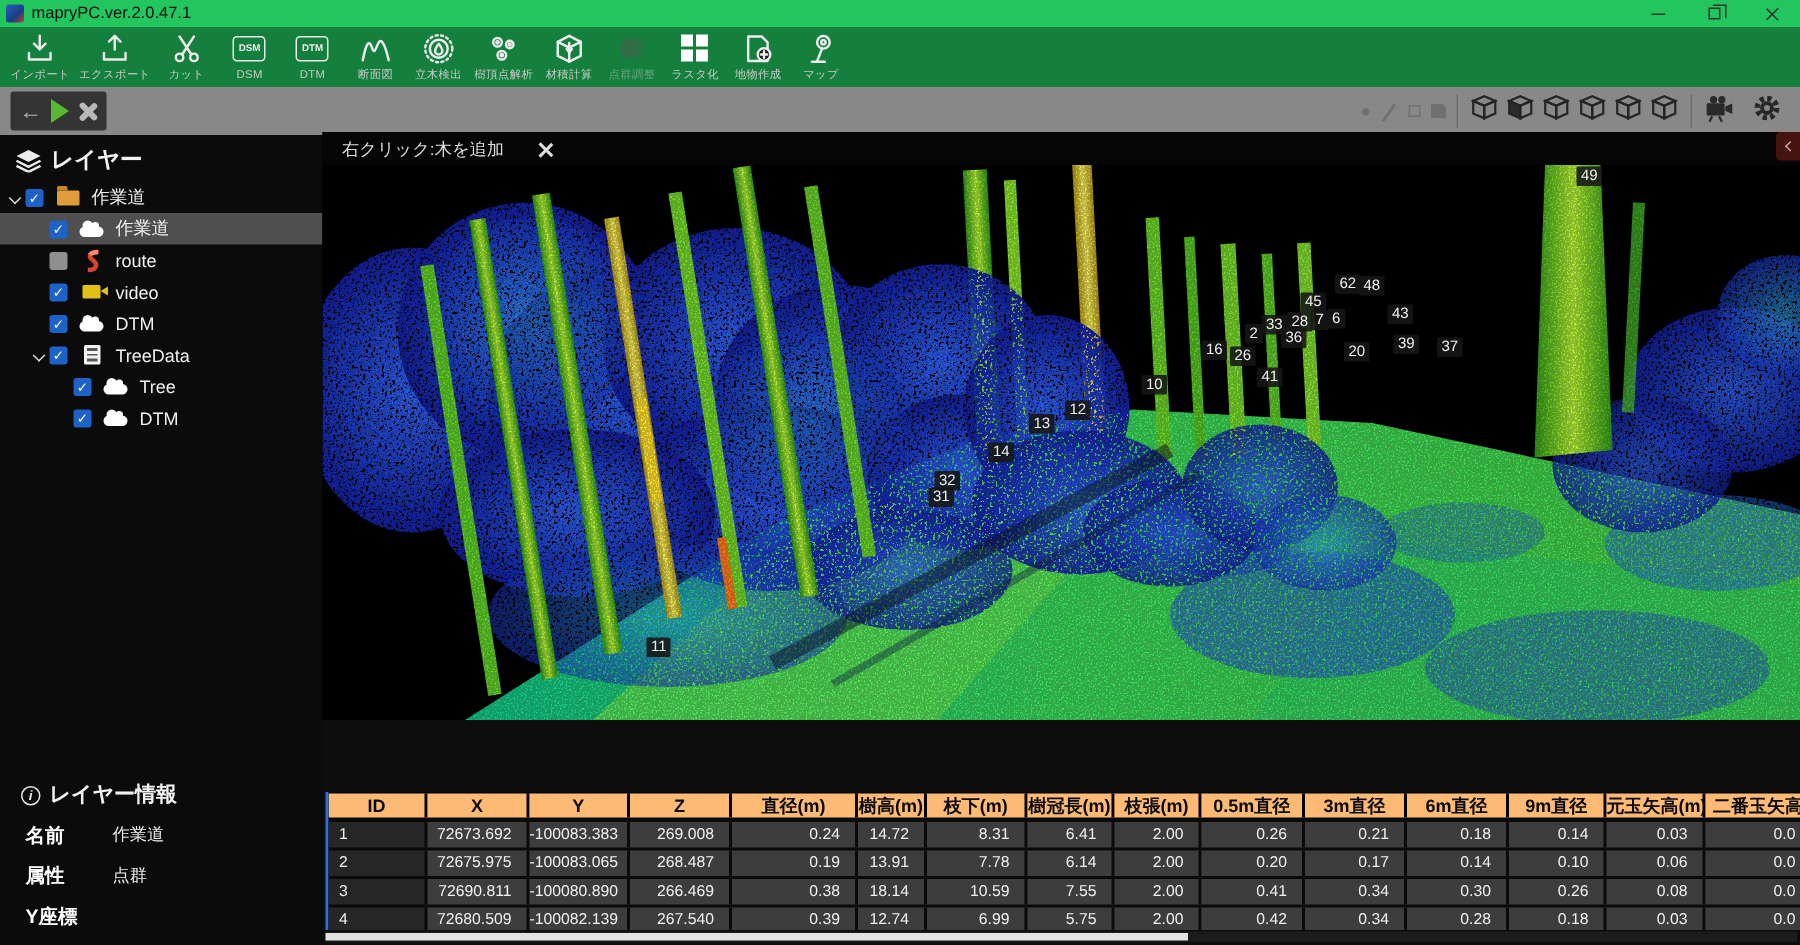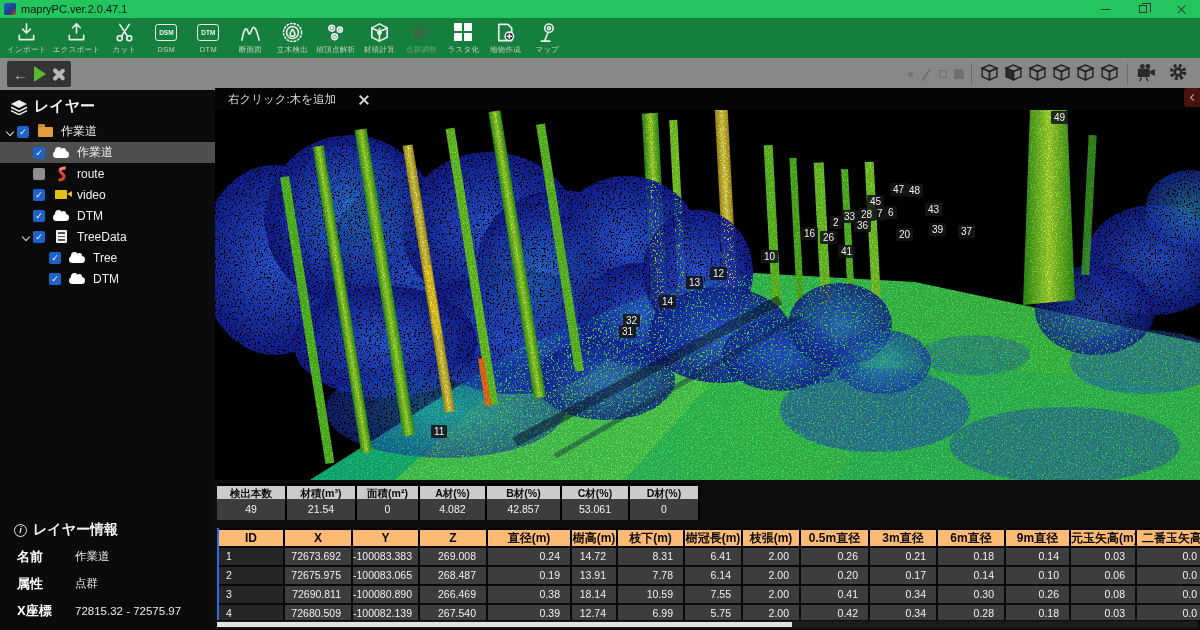--- a/index.html
+++ b/index.html
@@ -460,24 +460,20 @@
       </div>
       <div>
 
       <div class="ifrow">
             <span class="ilab">名前</span>
             <span class="ival">作業道</span>
           </div>
           <div class="ifrow">
             <span class="ilab">属性</span>
             <span class="ival">点群</span>
-          </div>
-          <div class="ifrow">
-            <span class="ilab">X座標</span>
-            <span class="ival">72815.32 - 72575.97</span>
           </div>
           <div class="ifrow">
             <span class="ilab">Y座標</span>
 
           </div>
         </div>
 
     </div>
   </div>
 
@@ -599,21 +595,21 @@
         </g>
 
         <path d="M300 332 L565 190" stroke="#0a1430" stroke-width="10" opacity=".5" fill="none"></path>
         <path d="M340 346 L585 206" stroke="#0f2050" stroke-width="5" opacity=".4" fill="none"></path>
 
         <rect x="0" y="0" width="985" height="370" filter="url(#darknoise)" opacity=".22"></rect>
       </svg>
       <div>
 
       <div class="tlabel" style="left: 836px; top: 1px;">49</div>
-          <div class="tlabel" style="left: 675px; top: 73px;">47</div>
+          <div class="tlabel" style="left: 675px; top: 73px;">62</div>
           <div class="tlabel" style="left: 691px; top: 74px;">48</div>
           <div class="tlabel" style="left: 652px; top: 85px;">45</div>
           <div class="tlabel" style="left: 710px; top: 93px;">43</div>
           <div class="tlabel" style="left: 643px; top: 98px;">28</div>
           <div class="tlabel" style="left: 659px; top: 97px;">7</div>
           <div class="tlabel" style="left: 670px; top: 96px;">6</div>
           <div class="tlabel" style="left: 626px; top: 100px;">33</div>
           <div class="tlabel" style="left: 615px; top: 106px;">2</div>
           <div class="tlabel" style="left: 639px; top: 109px;">36</div>
           <div class="tlabel" style="left: 714px; top: 113px;">39</div>
@@ -625,24 +621,20 @@
           <div class="tlabel" style="left: 546px; top: 140px;">10</div>
           <div class="tlabel" style="left: 495px; top: 157px;">12</div>
           <div class="tlabel" style="left: 471px; top: 166px;">13</div>
           <div class="tlabel" style="left: 444px; top: 185px;">14</div>
           <div class="tlabel" style="left: 408px; top: 204px;">32</div>
           <div class="tlabel" style="left: 404px; top: 215px;">31</div>
           <div class="tlabel" style="left: 216px; top: 315px;">11</div>
         </div>
     </div>
 
-    <div class="summary">
-      <div class="srowh"><div class="cell s0">検出本数</div><div class="cell s1">材積(m³)</div><div class="cell s2">面積(m²)</div><div class="cell s3">A材(%)</div><div class="cell s4">B材(%)</div><div class="cell s5">C材(%)</div><div class="cell s6">D材(%)</div></div>
-      <div class="srowv"><div class="cell s0">49</div><div class="cell s1">21.54</div><div class="cell s2">0</div><div class="cell s3">4.082</div><div class="cell s4">42.857</div><div class="cell s5">53.061</div><div class="cell s6">0</div></div>
-    </div>
 
     <div class="ttable">
       <div class="trowh"><div class="cell c0">ID</div><div class="cell c1">X</div><div class="cell c2">Y</div><div class="cell c3">Z</div><div class="cell c4">直径(m)</div><div class="cell c5">樹高(m)</div><div class="cell c6">枝下(m)</div><div class="cell c7">樹冠長(m)</div><div class="cell c8">枝張(m)</div><div class="cell c9">0.5m直径</div><div class="cell c10">3m直径</div><div class="cell c11">6m直径</div><div class="cell c12">9m直径</div><div class="cell c13">元玉矢高(m)</div><div class="cell c14">二番玉矢高</div></div>
       <div>
 
       <div class="trow"><div class="cell c0">1</div><div class="cell c1">72673.692</div><div class="cell c2">-100083.383</div><div class="cell c3">269.008</div><div class="cell c4">0.24</div><div class="cell c5">14.72</div><div class="cell c6">8.31</div><div class="cell c7">6.41</div><div class="cell c8">2.00</div><div class="cell c9">0.26</div><div class="cell c10">0.21</div><div class="cell c11">0.18</div><div class="cell c12">0.14</div><div class="cell c13">0.03</div><div class="cell c14">0.0</div></div>
           <div class="trow"><div class="cell c0">2</div><div class="cell c1">72675.975</div><div class="cell c2">-100083.065</div><div class="cell c3">268.487</div><div class="cell c4">0.19</div><div class="cell c5">13.91</div><div class="cell c6">7.78</div><div class="cell c7">6.14</div><div class="cell c8">2.00</div><div class="cell c9">0.20</div><div class="cell c10">0.17</div><div class="cell c11">0.14</div><div class="cell c12">0.10</div><div class="cell c13">0.06</div><div class="cell c14">0.0</div></div>
           <div class="trow"><div class="cell c0">3</div><div class="cell c1">72690.811</div><div class="cell c2">-100080.890</div><div class="cell c3">266.469</div><div class="cell c4">0.38</div><div class="cell c5">18.14</div><div class="cell c6">10.59</div><div class="cell c7">7.55</div><div class="cell c8">2.00</div><div class="cell c9">0.41</div><div class="cell c10">0.34</div><div class="cell c11">0.30</div><div class="cell c12">0.26</div><div class="cell c13">0.08</div><div class="cell c14">0.0</div></div>
           <div class="trow"><div class="cell c0">4</div><div class="cell c1">72680.509</div><div class="cell c2">-100082.139</div><div class="cell c3">267.540</div><div class="cell c4">0.39</div><div class="cell c5">12.74</div><div class="cell c6">6.99</div><div class="cell c7">5.75</div><div class="cell c8">2.00</div><div class="cell c9">0.42</div><div class="cell c10">0.34</div><div class="cell c11">0.28</div><div class="cell c12">0.18</div><div class="cell c13">0.03</div><div class="cell c14">0.0</div></div>
         </div>

